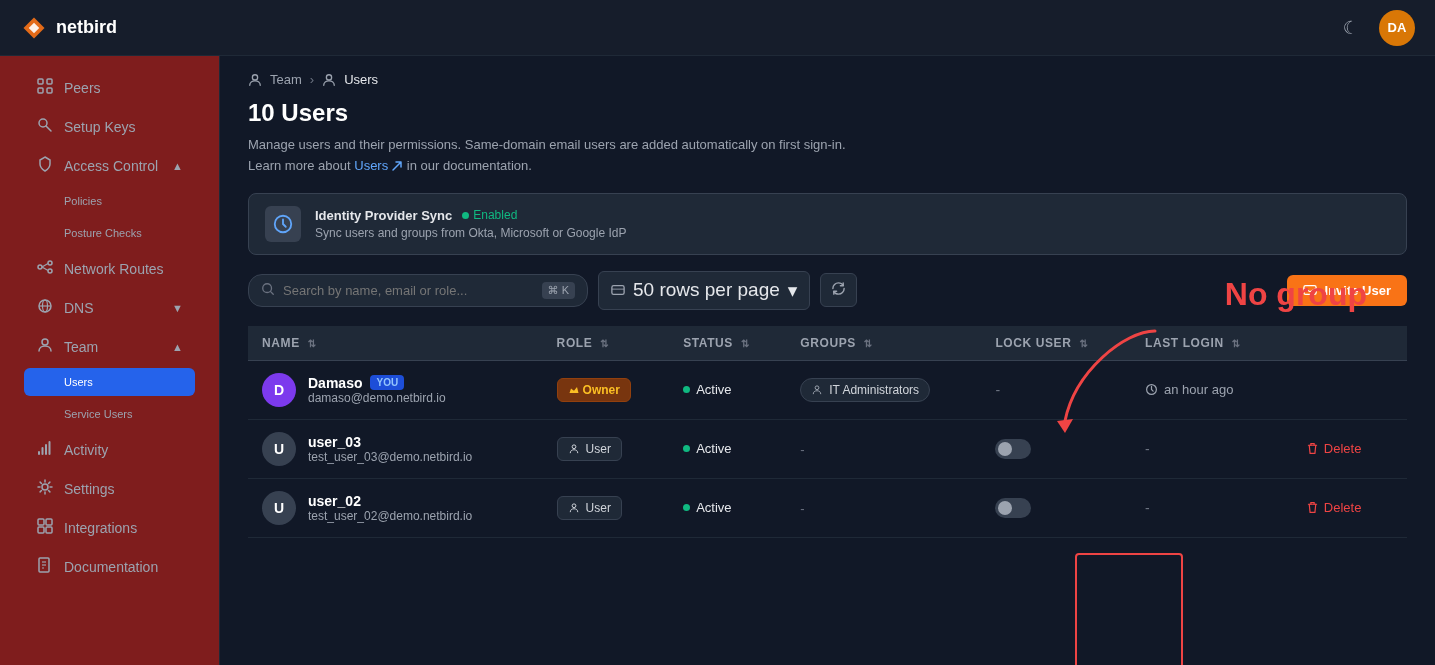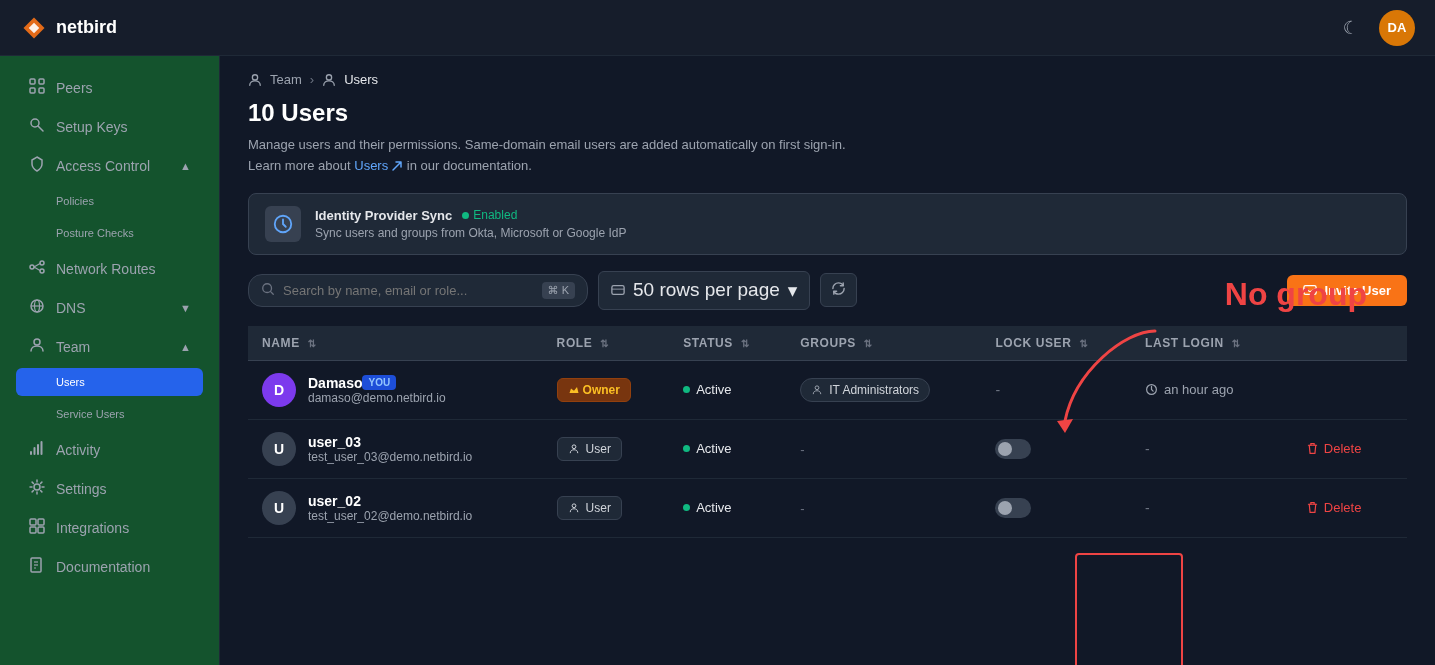--- a/index.html
+++ b/index.html
@@ -68,25 +68,25 @@
     
     .layout {
       display: flex;
       flex: 1;
       overflow: hidden;
     }
 
     
     .sidebar {
       width: 220px;
-      background: #14532d;
+      background: #7f1d1d;
       border-right: 1px solid #1f2937;
       display: flex;
       flex-direction: column;
-      padding: 12px 8px;
+      padding: 12px 16px;
       flex-shrink: 0;
       overflow-y: auto;
     }
     .sidebar-item {
       display: flex;
       align-items: center;
       gap: 10px;
       padding: 10px 20px;
       cursor: pointer;
       color: #9ca3af;
@@ -289,21 +289,21 @@
       align-items: center;
       justify-content: center;
       font-weight: 700;
       font-size: 14px;
       color: #fff;
       flex-shrink: 0;
     }
     .user-avatar.damaso { background: #7c3aed; }
     .user-avatar.user { background: #374151; }
     .user-info {}
-    .user-name { font-weight: 600; color: #fff; font-size: 14px; display: flex; align-items: center; gap: 0; }
+    .user-name { font-weight: 600; color: #fff; font-size: 14px; display: flex; align-items: center; gap: 8px; }
     .user-email { font-size: 12px; color: #9ca3af; }
     .you-badge {
       background: #1d4ed8;
       color: #93c5fd;
       font-size: 10px;
       font-weight: 600;
       border-radius: 4px;
       padding: 2px 6px;
     }
 

